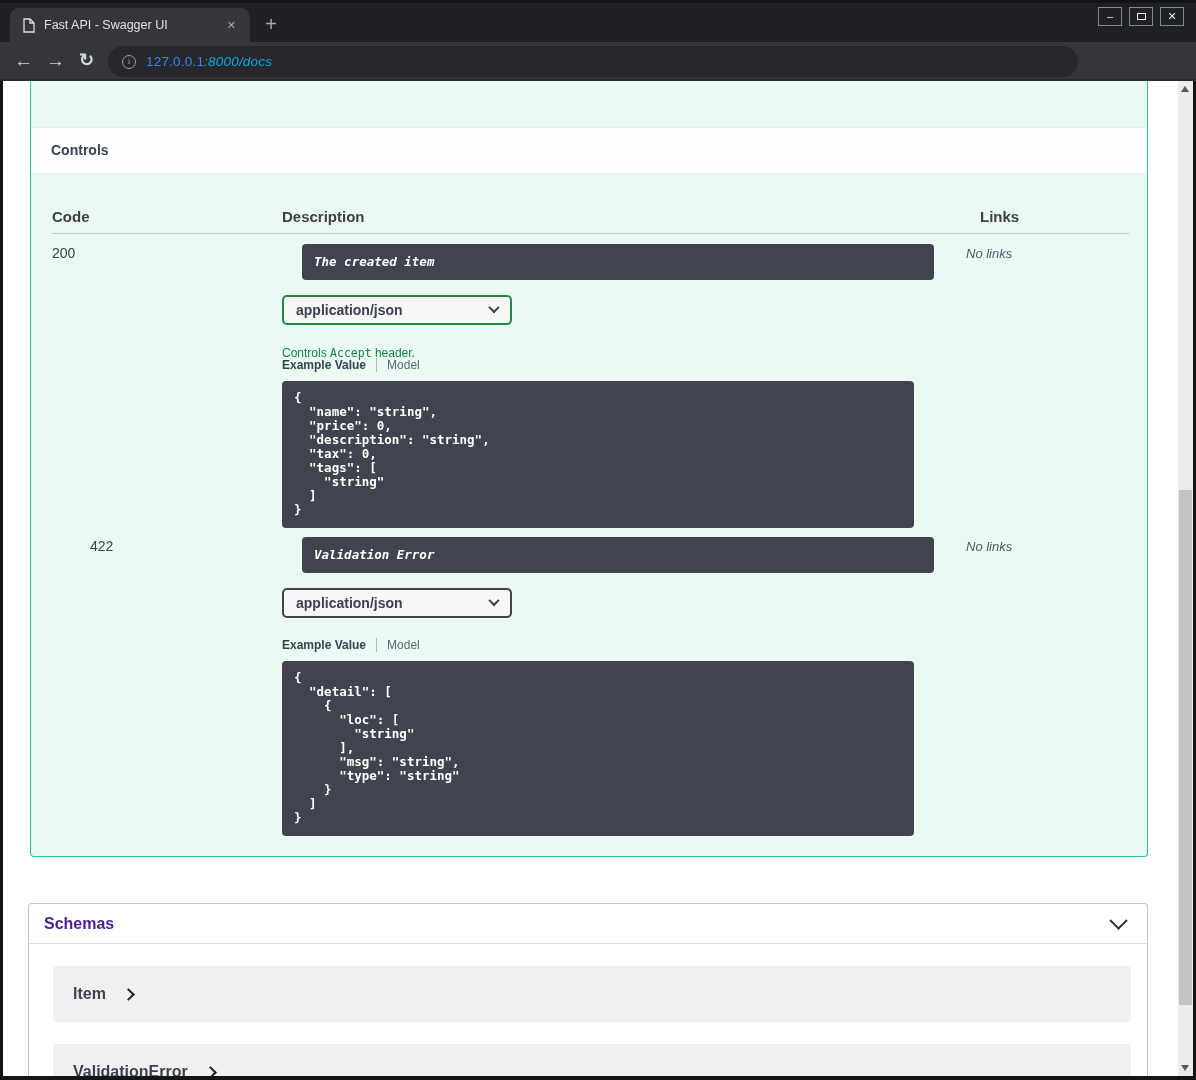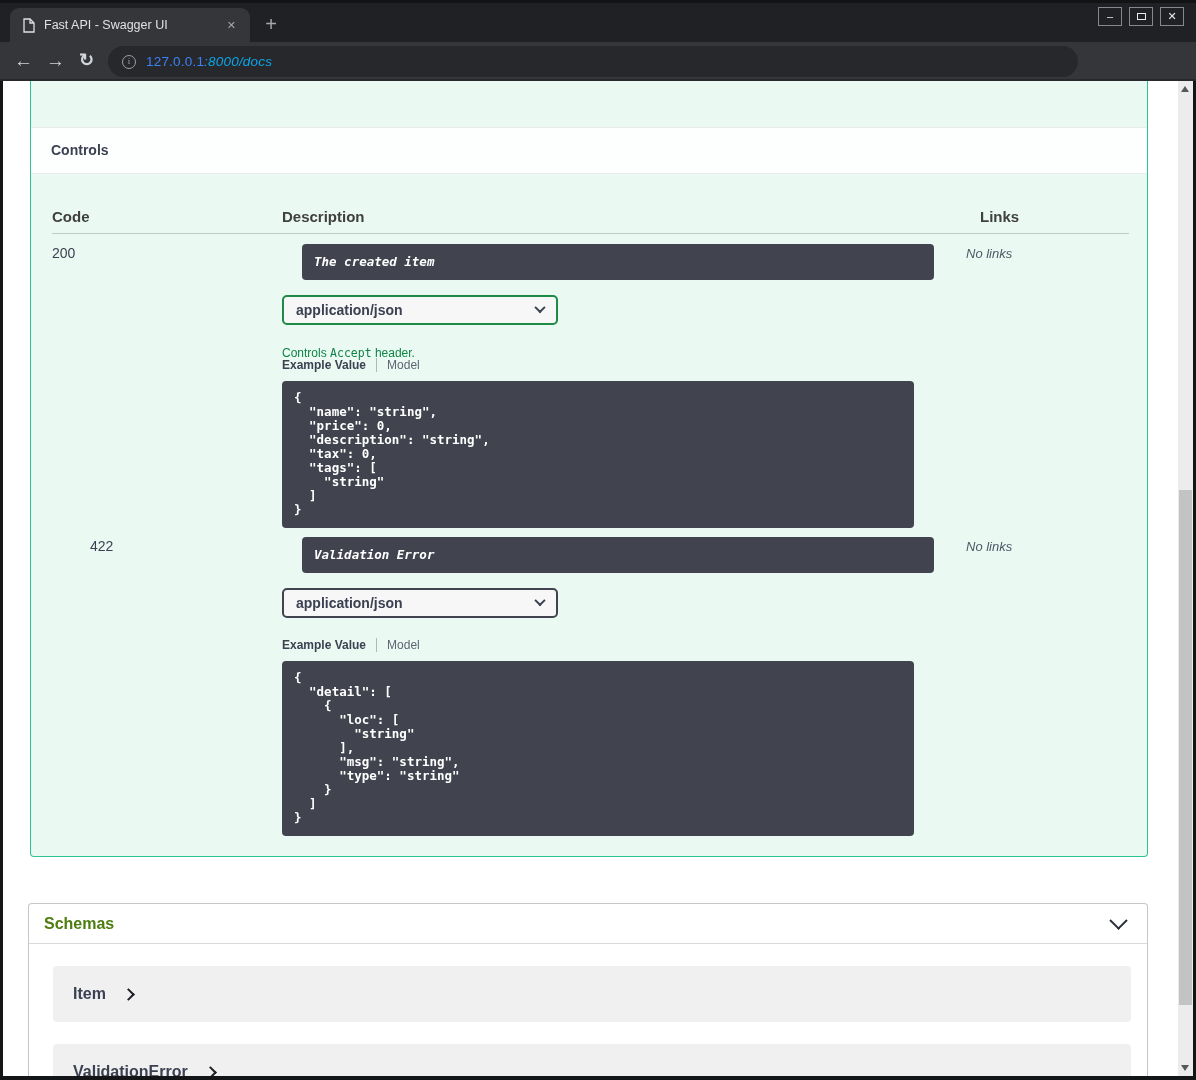--- a/index.html
+++ b/index.html
@@ -67,21 +67,21 @@
               background:rgba(59,65,81,.25); }
 
   .code-cell { position:absolute; left:21px; font-size:14px; color:#3b4151; }
   .nolinks { position:absolute; left:935px; font-size:13px; font-style:italic; color:#4f5868; }
 
   .desc-box { position:absolute; left:251px; width:632px; height:36px; background:#41444e;
               border-radius:4px; color:#ffffff; font-family:"DejaVu Sans Mono", monospace;
               font-size:12.5px; font-weight:bold; font-style:italic;
               padding:10px 12px; line-height:16px;margin-left:20px; }
 
-  .media-select { position:absolute; left:251px; width:276px; height:30px; background:#f7f7f7;
+  .media-select { position:absolute; left:251px; width:230px; height:30px; background:#f7f7f7;
                   border-radius:5px; display:flex; align-items:center; padding:0 12px;
                   font-size:14px; font-weight:bold; color:#3b4151; cursor:pointer; }
   .media-select.green { border:2px solid #1e8a46; }
   .media-select.dark  { border:2px solid #41444e; }
   .chevron-dn { width:8px; height:8px; border-left:2px solid #3b4151; border-bottom:2px solid #3b4151;
                 transform:rotate(-45deg) translate(1px,-1px); margin-left:auto; margin-bottom:3px; }
 
   .accept-note { position:absolute; left:251px; font-size:12px; color:#0e8446; }
   .accept-note code { font-family:"DejaVu Sans Mono", monospace; font-size:11.5px; }
 
@@ -93,21 +93,21 @@
   .json-block { position:absolute; left:251px; width:632px; background:#41444e; border-radius:4px;
                 color:#ffffff; font-family:"DejaVu Sans Mono", monospace; font-size:12.5px;
                 font-weight:bold; line-height:14px; padding:10px 12px; white-space:pre;
                 overflow:hidden; }
 
   
   .schemas-box { position:absolute; left:25px; top:822px; width:1120px; height:320px;
                  background:#ffffff; border:1px solid rgba(59,65,81,.3); border-radius:4px; }
   .schemas-header { height:40px; border-bottom:1px solid rgba(59,65,81,.2);
                     display:flex; align-items:center; padding:0 22px 0 15px; }
-  .schemas-header h4 { font-size:16px; font-weight:bold; color:#4d7c0f; }
+  .schemas-header h4 { font-size:16px; font-weight:bold; color:#4c1d95; }
   .schemas-chevron { margin-left:auto; width:13px; height:13px;
                      border-left:2px solid #2a2f38; border-bottom:2px solid #2a2f38;
                      transform:rotate(-45deg) translate(2px,-2px); cursor:pointer; }
   .model-card { position:absolute; left:24px; width:1078px; height:56px; background:#f0f0f0;
                 border-radius:4px; display:flex; align-items:center; padding:0 20px; cursor:pointer; }
   .model-title { font-size:16px; font-weight:bold; color:#3b4151; }
   .model-arrow { width:9px; height:9px; border-top:2.6px solid #1c1f24; border-right:2.6px solid #1c1f24;
                  transform:rotate(45deg); margin-left:18px; margin-top:1px; }
 </style>
 </head>

